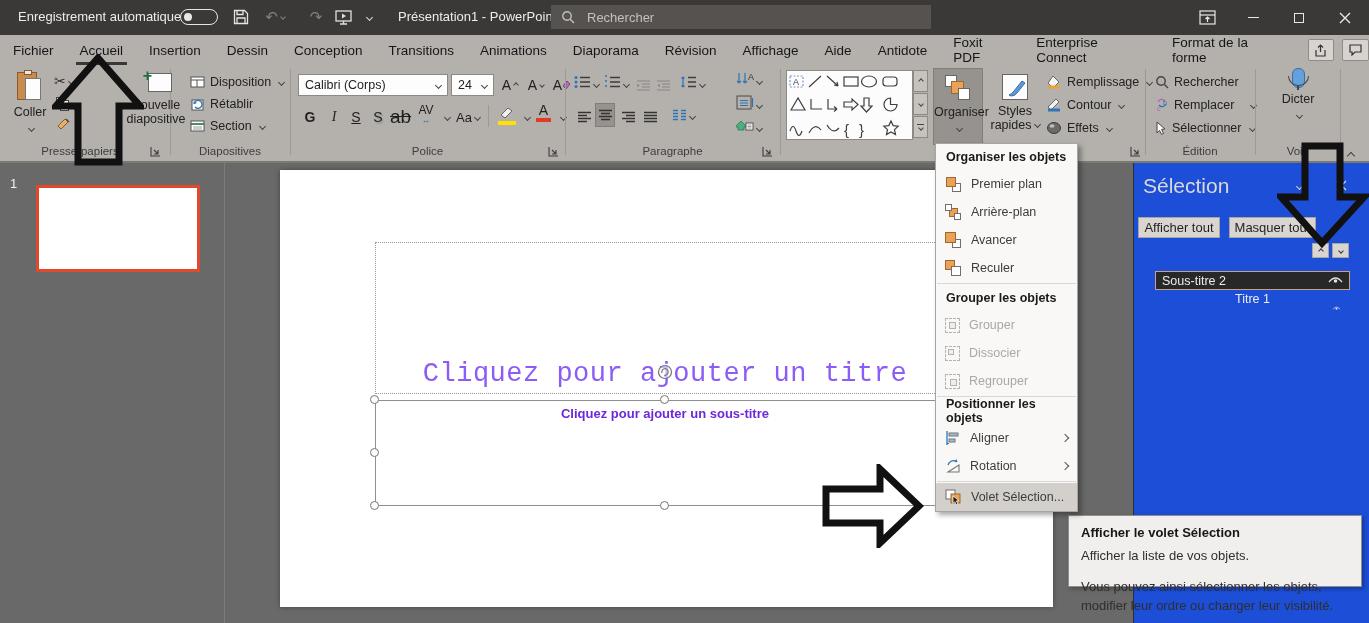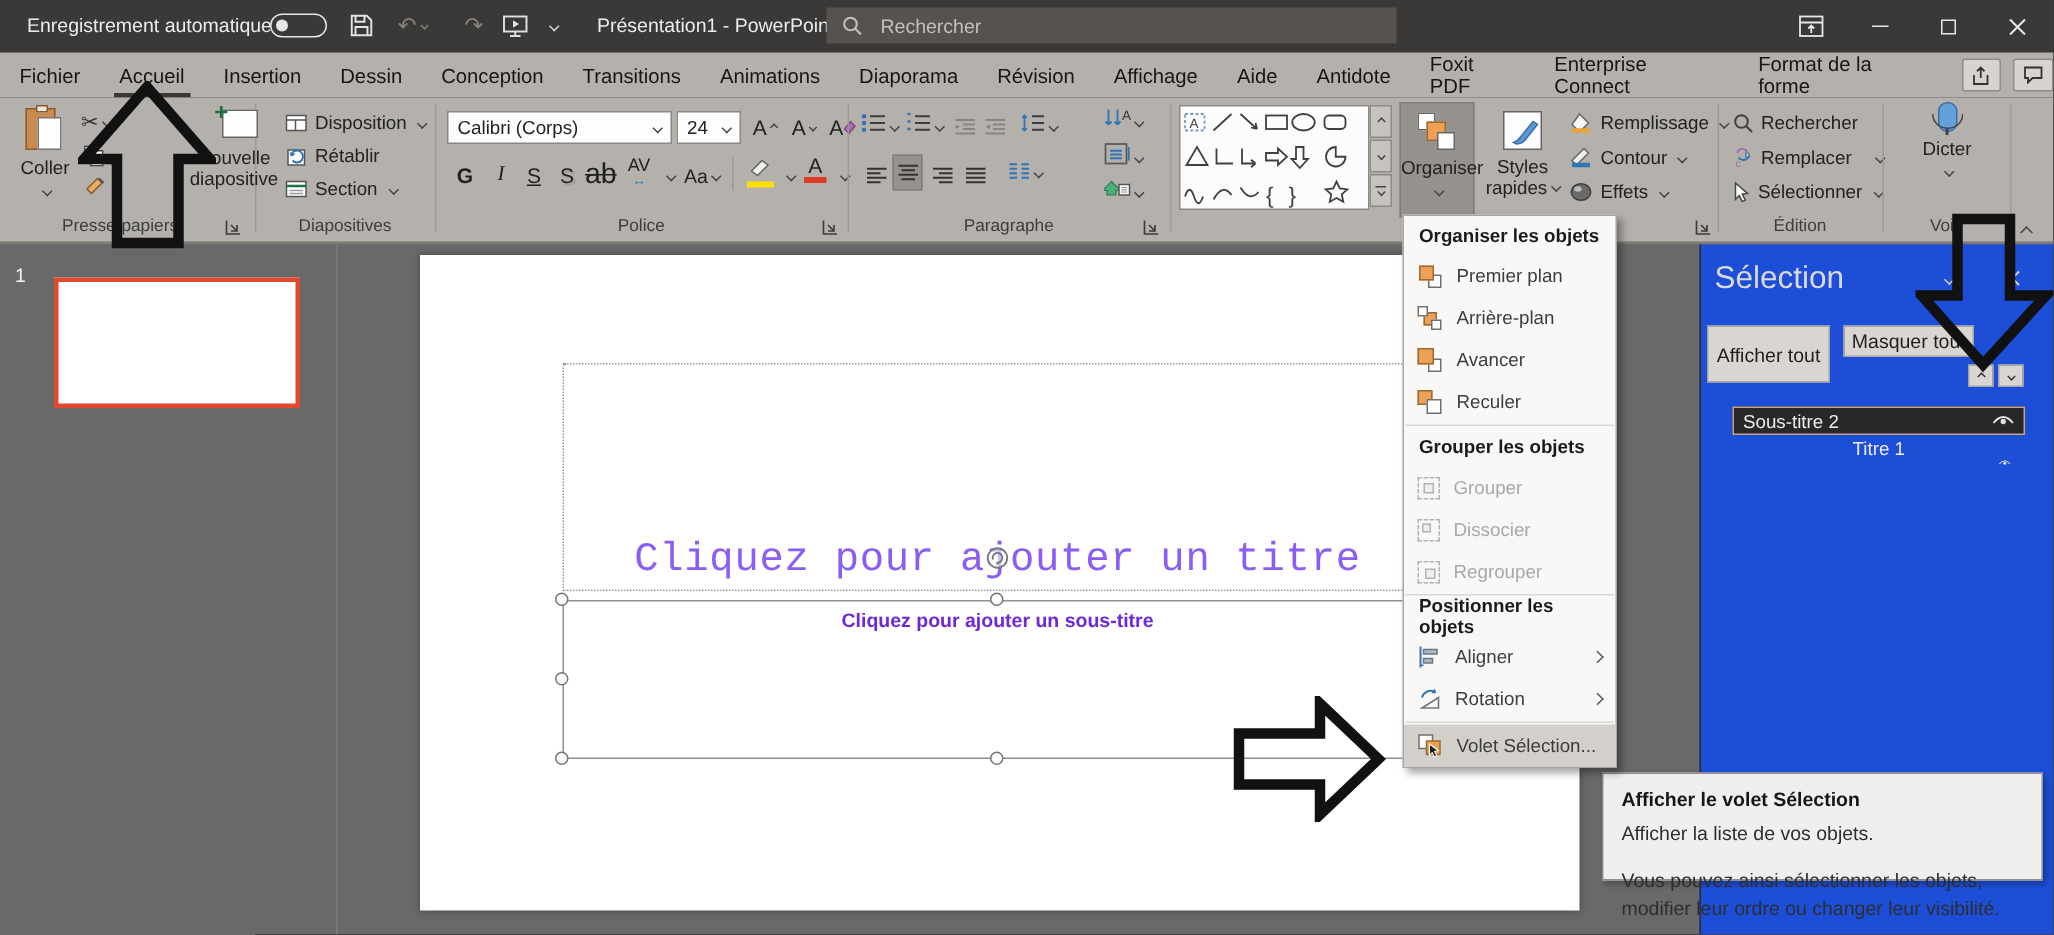--- a/index.html
+++ b/index.html
@@ -553,21 +553,21 @@
         <path d="M7.5,12.8 l2,-1.4 -2.4,-1 z" fill="#767676"></path>
       </svg>
     </div>
 
     <div class="ab selpane" style="left:1133px;top:0;width:236px;height:460px;">
       <div class="ab pane-title" style="left:9px;top:11px;">Sélection</div>
       <span class="ab chv" style="left:160px;top:21px;border-color:#cfcfcf;"></span>
       <svg class="ab" style="left:202px;top:17px;" width="11" height="11" viewBox="0 0 11 11">
           <path d="M1,1 L10,10 M10,1 L1,10" stroke="#cfcfcf" stroke-width="1.4"></path>
         </svg>
-      <div class="ab pbtn" style="left:4px;top:54px;width:82px;height:38px;">
+      <div class="ab pbtn" style="left:4px;top:54px;width:82px;height:21px;">
           <span>Afficher tout</span>
         </div>
       <div class="ab pbtn" style="left:95px;top:54px;width:87px;height:21px;">
           <span>Masquer tout</span>
         </div>
       <div class="ab updown" style="left:178px;top:80px;">
           <span class="chv chvup" style="width:4px;height:4px;"></span>
         </div>
       <div class="ab updown" style="left:198px;top:80px;">
           <span class="chv" style="width:4px;height:4px;"></span>

